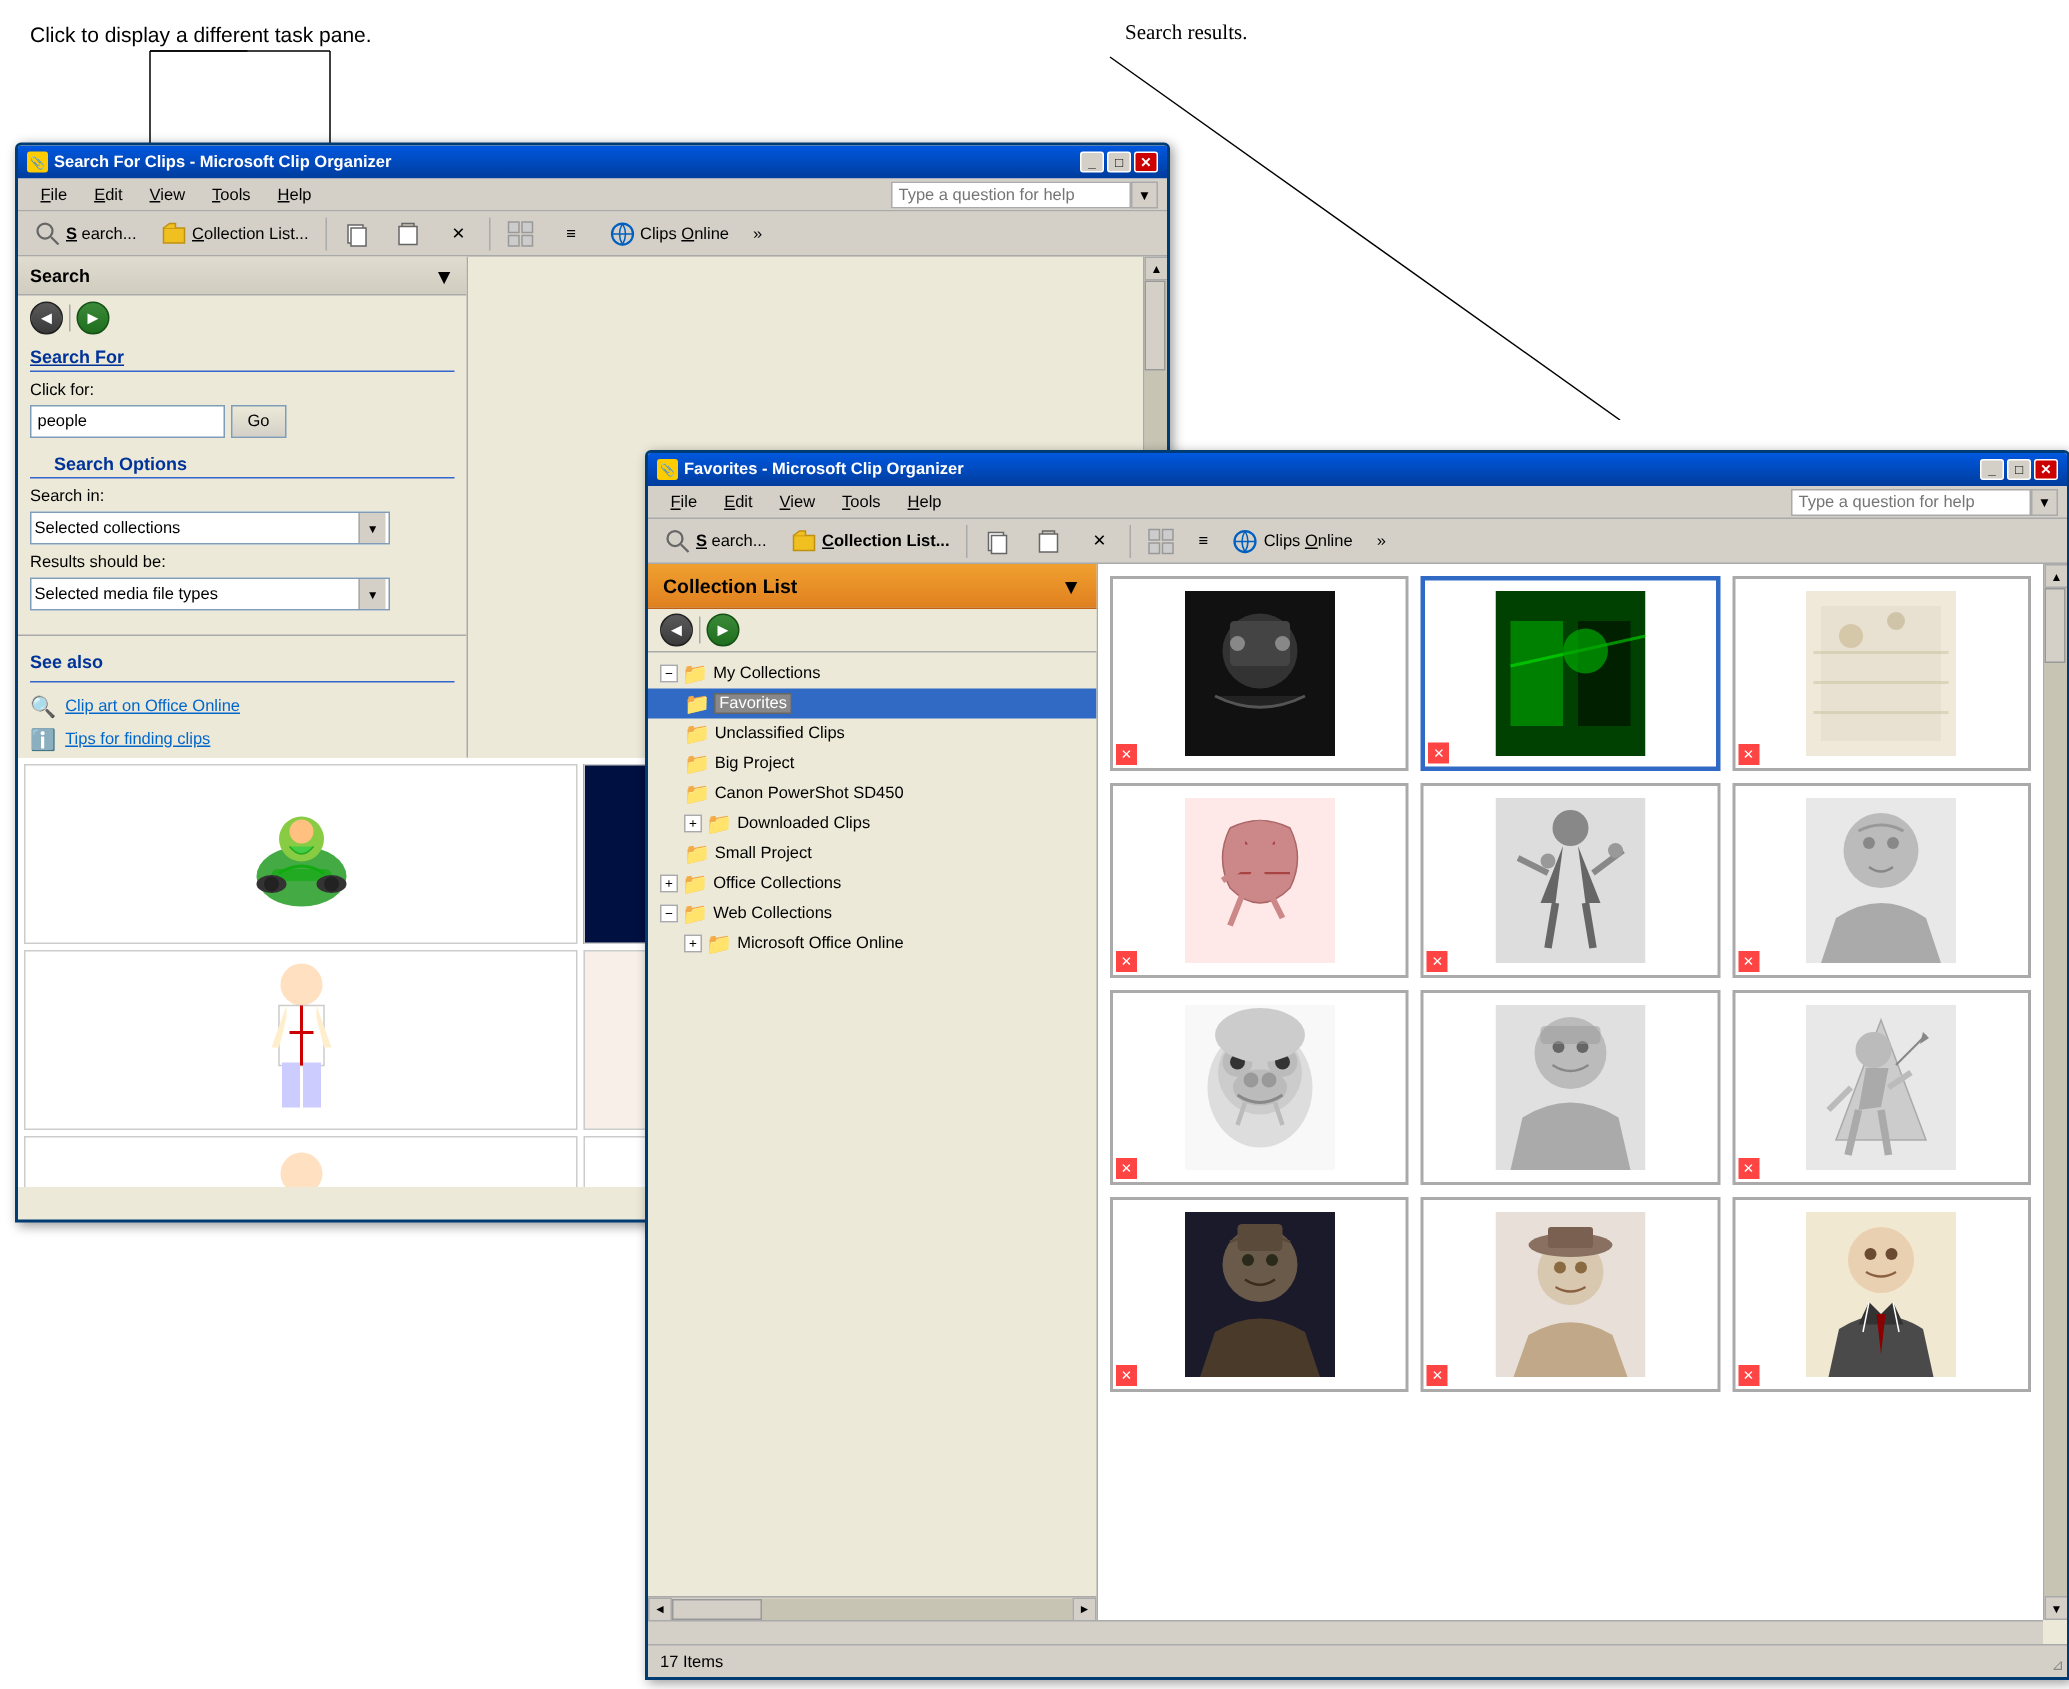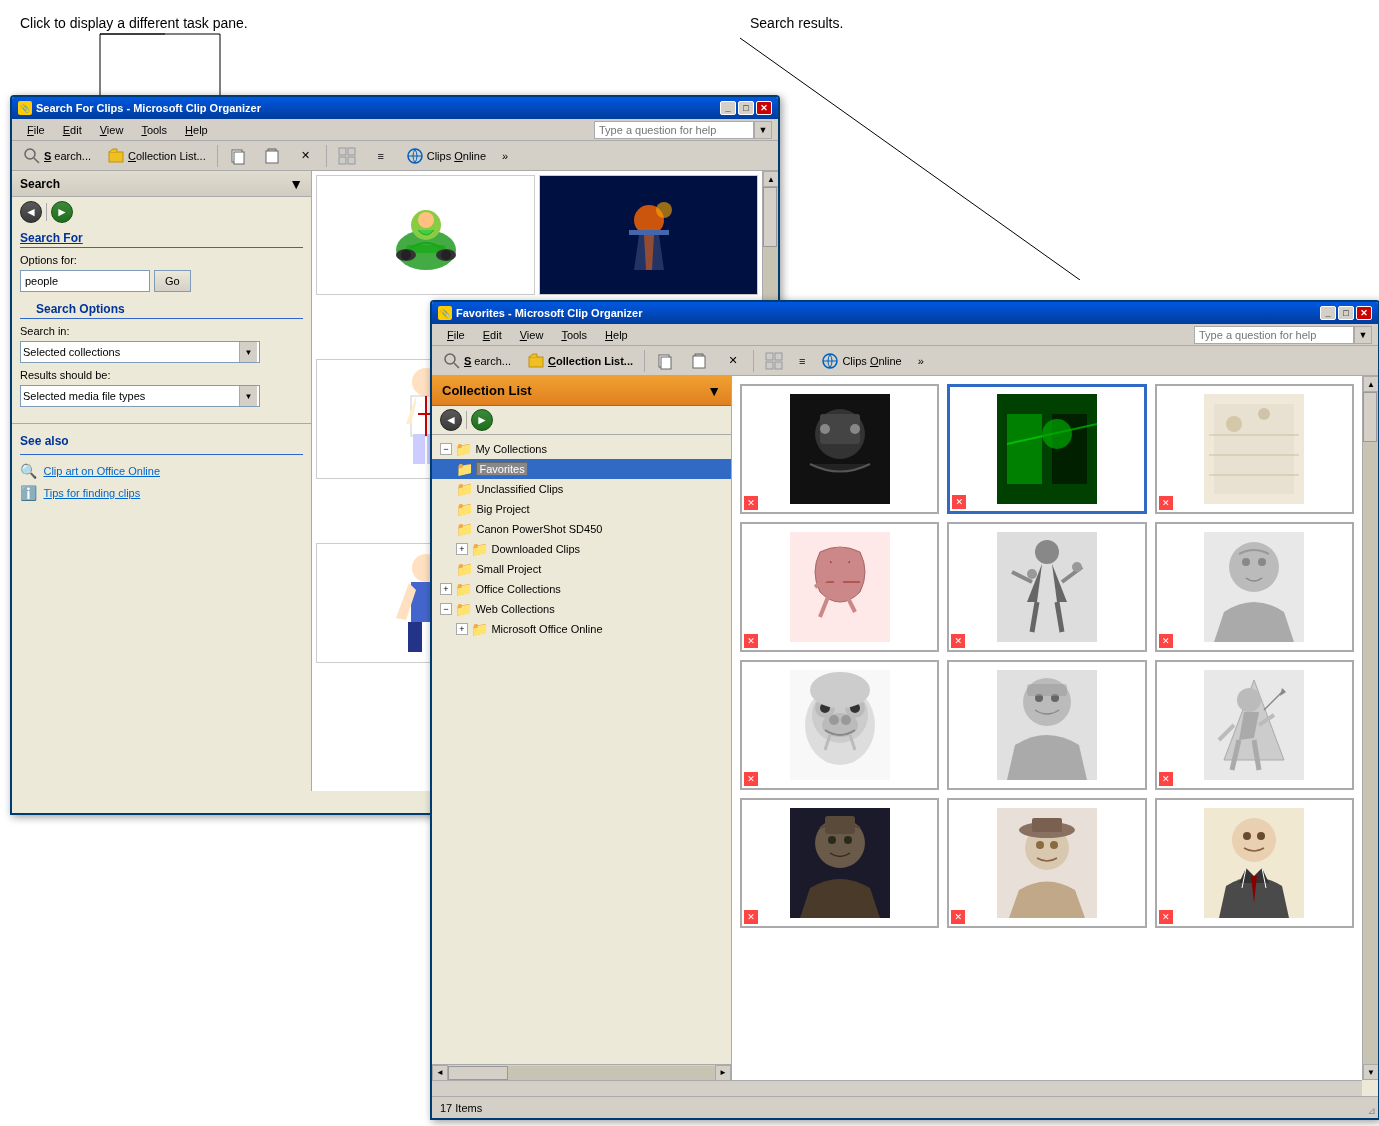--- a/index.html
+++ b/index.html
@@ -158,21 +158,21 @@
       position: relative;
       overflow: hidden;
     }
   </style>
 </head>
 <body>
 
 <div style="position:absolute; top:15px; left:20px; font-size:14px; font-family:Arial;">
   <span>Click to display a different task pane.</span>
 </div>
-<div style="position:absolute; top:15px; left:750px; font-size:14px; font-family:Liberation Sans, sans-serif;">
+<div style="position:absolute; top:15px; left:750px; font-size:14px; font-family:Liberation Serif, serif;">
   <span>Search results.</span>
 </div>
 
 <svg style="position:absolute; top:0; left:0; width:600px; height:120px; pointer-events:none;">
 
   <line x1="165" y1="34" x2="100" y2="34" stroke="black" stroke-width="1"></line>
   <line x1="100" y1="34" x2="100" y2="160" stroke="black" stroke-width="1"></line>
   <line x1="100" y1="160" x2="70" y2="175" stroke="black" stroke-width="1"></line>
   <line x1="100" y1="34" x2="220" y2="34" stroke="black" stroke-width="1"></line>
   <line x1="220" y1="34" x2="220" y2="160" stroke="black" stroke-width="1"></line>
@@ -270,39 +270,39 @@
             <circle cx="9" cy="9" r="7" fill="none" stroke="#0060c0" stroke-width="1.5"></circle>
             <path d="M9 2 Q13 9 9 16 Q5 9 9 2" fill="none" stroke="#0060c0" stroke-width="1"></path>
             <line x1="2" y1="9" x2="16" y2="9" stroke="#0060c0" stroke-width="1"></line>
           </svg>
       </div>
       <span>Clips <u>O</u>nline</span>
     </div>
     <div class="toolbar-btn">»</div>
   </div>
 
-  <div style="position:absolute; top:74px; left:0; right:16px; bottom:22px; display:flex; overflow:hidden;">
+  <div style="position:absolute; top:74px; left:0; right:16px; bottom:22px; display:flex; overflow:hidden;flex-direction:column;">
 
     <div style="width:300px; background:#ece9d8; border-right:1px solid #aaa; flex-shrink:0; overflow-y:auto;">
 
       <div style="background:linear-gradient(to bottom,#e0ddd0,#d0cdc0); border-bottom:1px solid #aaa; padding:4px 8px; display:flex; align-items:center; justify-content:space-between; height:26px;">
         <span style="font-size:12px; font-weight:bold;">Search</span>
         <span style="font-size:14px; cursor:pointer;">▼</span>
       </div>
 
       <div style="display:flex; gap:4px; padding:4px 8px; align-items:center;">
         <div style="width:22px; height:22px; background:linear-gradient(to bottom,#5a5a5a,#3a3a3a); border:1px solid #222; border-radius:50%; display:flex; align-items:center; justify-content:center; color:#fff; font-size:12px; cursor:pointer;">◄</div>
         <div style="width:1px; height:18px; background:#aaa;"></div>
         <div style="width:22px; height:22px; background:linear-gradient(to bottom,#3a8a3a,#1e6e1e); border:1px solid #155015; border-radius:50%; display:flex; align-items:center; justify-content:center; color:#fff; font-size:12px; cursor:pointer;">►</div>
       </div>
 
       <div style="padding:4px 8px 2px; font-size:12px; font-weight:bold; color:#003399;text-decoration:underline;">Search For</div>
       <div style="height:1px; background:#3366cc; margin:0 8px 4px;"></div>
 
-      <div style="padding:2px 8px; font-size:11px;">Options for:</div>
+      <div style="padding:2px 8px; font-size:11px;">Click for:</div>
       <div style="display:flex; align-items:center; padding:2px 8px; gap:4px;">
         <input type="text" style="border: 1px solid rgb(127, 157, 185); background: rgb(255, 255, 255); padding: 2px 4px; font-size: 11px; width: 130px; height: 22px;" value="people">
         <button style="padding:1px 10px; background:linear-gradient(to bottom,#ece9d8,#d4d0c8); border:1px solid #7f9db9; cursor:pointer; font-size:11px; height:22px;">Go</button>
       </div>
 
       <div style="padding:8px 8px 2px; font-size:12px; font-weight:bold; color:#003399;margin-left:16px;">Search Options</div>
       <div style="height:1px; background:#3366cc; margin:0 8px 4px;"></div>
 
       <div style="padding:2px 8px; font-size:11px;">Search in:</div>
       <div style="margin:2px 8px; border:1px solid #7f9db9; background:#fff; padding:1px 2px; font-size:11px; width:240px; height:22px; display:flex; align-items:center; justify-content:space-between; cursor:pointer;">

